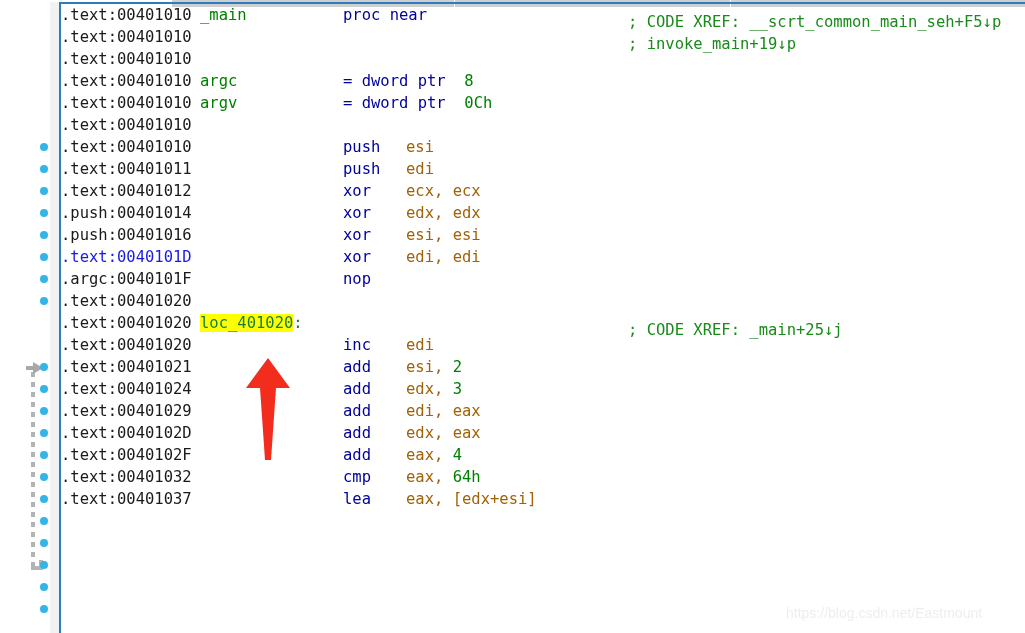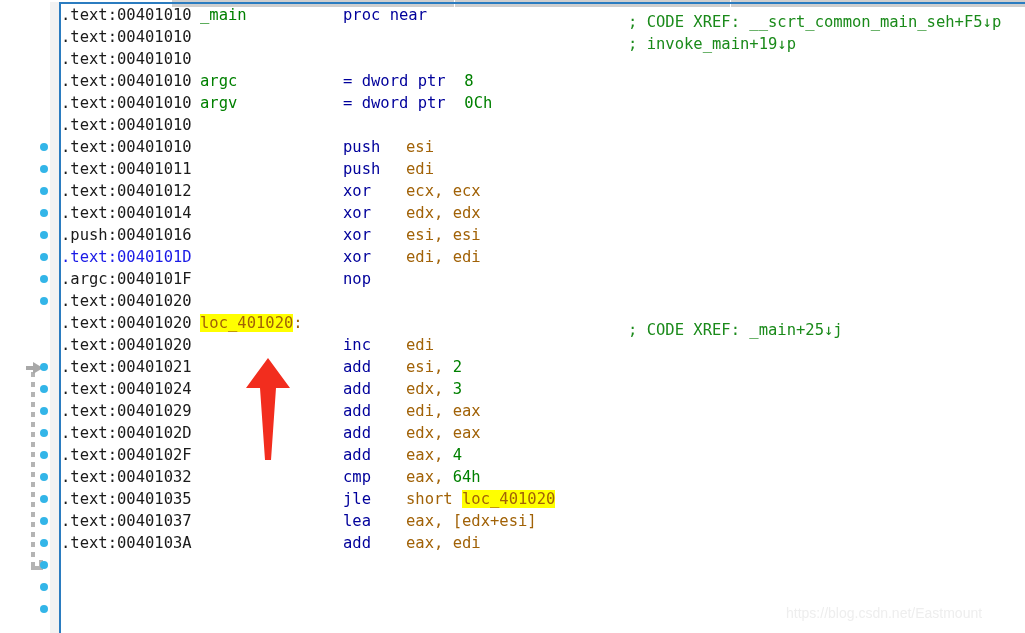--- a/index.html
+++ b/index.html
@@ -153,21 +153,21 @@
     height: 22px;
     line-height: 22px;
     white-space: pre;
     font-size: 15.5px;
     letter-spacing: 0px;
   }
 
   .addr      { color: #1a1a1a; }
   .addr.cur  { color: #1a1ae6; }
   .name      { color: #008000; }   
-  .label     { color: #a16207; }   
+  .label     { color: #15803d; }   
   .mnem      { color: #00009b; }
   .op        { color: #a16207; }
   .num       { color: #008000; }
   .kw        { color: #00009b; }   
   .cmt       { color: #1a8a1a; }
   .hl        { background: #ffff00; }
 
   .col-addr  { display: inline-block; width: 139px; }
   .col-lbl   { display: inline-block; width: 143px; }
   .col-mnem  { display: inline-block; width: 63px; }
@@ -250,36 +250,34 @@
   <div class="code" id="code">
       <div class="line"><span class="addr col-addr">.text:00401010 </span><span class="col-lbl"><span class="name">_main</span></span><span class="kw">proc near  </span><span class="cmt cmt-col">; CODE XREF: __scrt_common_main_seh+F5↓p</span></div>
       <div class="line"><span class="addr col-addr">.text:00401010 </span><span class="col-lbl"></span><span class="mnem col-mnem"></span><span class="col-ops"></span><span class="cmt cmt-col">; invoke_main+19↓p</span></div>
       <div class="line"><span class="addr col-addr">.text:00401010 </span><span class="col-lbl"></span><span class="mnem col-mnem"></span><span class="col-ops"></span></div>
       <div class="line"><span class="addr col-addr">.text:00401010 </span><span class="col-lbl"><span class="name">argc</span></span><span class="kw">= dword ptr  </span><span class="num">8</span></div>
       <div class="line"><span class="addr col-addr">.text:00401010 </span><span class="col-lbl"><span class="name">argv</span></span><span class="kw">= dword ptr  </span><span class="num">0Ch</span></div>
       <div class="line"><span class="addr col-addr">.text:00401010 </span><span class="col-lbl"></span><span class="mnem col-mnem"></span><span class="col-ops"></span></div>
       <div class="line"><span class="addr col-addr">.text:00401010 </span><span class="col-lbl"></span><span class="mnem col-mnem">push</span><span class="col-ops"><span class="op">esi</span></span></div>
       <div class="line"><span class="addr col-addr">.text:00401011 </span><span class="col-lbl"></span><span class="mnem col-mnem">push</span><span class="col-ops"><span class="op">edi</span></span></div>
       <div class="line"><span class="addr col-addr">.text:00401012 </span><span class="col-lbl"></span><span class="mnem col-mnem">xor</span><span class="col-ops"><span class="op">ecx, ecx</span></span></div>
-      <div class="line"><span class="addr col-addr">.text:00401014 </span><span class="col-lbl"></span><span class="mnem col-mnem">xor</span><span class="col-ops"><span class="op">edx, edx</span></span></div>
+      <div class="line"><span class="addr col-addr">.push:00401014 </span><span class="col-lbl"></span><span class="mnem col-mnem">xor</span><span class="col-ops"><span class="op">edx, edx</span></span></div>
       <div class="line"><span class="addr col-addr">.push:00401016 </span><span class="col-lbl"></span><span class="mnem col-mnem">xor</span><span class="col-ops"><span class="op">esi, esi</span></span></div>
       <div class="line"><span class="addr col-addr cur">.text:0040101D </span><span class="col-lbl"></span><span class="mnem col-mnem">xor</span><span class="col-ops"><span class="op">edi, edi</span></span></div>
       <div class="line"><span class="addr col-addr">.argc:0040101F </span><span class="col-lbl"></span><span class="mnem col-mnem">nop</span><span class="col-ops"></span></div>
       <div class="line"><span class="addr col-addr">.text:00401020 </span><span class="col-lbl"></span><span class="mnem col-mnem"></span><span class="col-ops"></span></div>
       <div class="line"><span class="addr col-addr">.text:00401020 </span><span class="col-lbl"><span class="label hl">loc_401020</span><span class="label">:</span></span><span class="mnem col-mnem"></span><span class="col-ops"></span><span class="cmt cmt-col">; CODE XREF: _main+25↓j</span></div>
       <div class="line"><span class="addr col-addr">.text:00401020 </span><span class="col-lbl"></span><span class="mnem col-mnem">inc</span><span class="col-ops"><span class="op">edi</span></span></div>
       <div class="line"><span class="addr col-addr">.text:00401021 </span><span class="col-lbl"></span><span class="mnem col-mnem">add</span><span class="col-ops"><span class="op">esi, </span><span class="num">2</span></span></div>
       <div class="line"><span class="addr col-addr">.text:00401024 </span><span class="col-lbl"></span><span class="mnem col-mnem">add</span><span class="col-ops"><span class="op">edx, </span><span class="num">3</span></span></div>
       <div class="line"><span class="addr col-addr">.text:00401029 </span><span class="col-lbl"></span><span class="mnem col-mnem">add</span><span class="col-ops"><span class="op">edi, eax</span></span></div>
       <div class="line"><span class="addr col-addr">.text:0040102D </span><span class="col-lbl"></span><span class="mnem col-mnem">add</span><span class="col-ops"><span class="op">edx, eax</span></span></div>
       <div class="line"><span class="addr col-addr">.text:0040102F </span><span class="col-lbl"></span><span class="mnem col-mnem">add</span><span class="col-ops"><span class="op">eax, </span><span class="num">4</span></span></div>
       <div class="line"><span class="addr col-addr">.text:00401032 </span><span class="col-lbl"></span><span class="mnem col-mnem">cmp</span><span class="col-ops"><span class="op">eax, </span><span class="num">64h</span></span></div>
-      <div class="line"><span class="addr col-addr">.text:00401035 </span><span class="col-lbl"></span><span class="mnem col-mnem">jle</span><span class="col-ops"><span class="op">short </span><span class="label hl">loc_401020</span></span></div>
       <div class="line"><span class="addr col-addr">.text:00401037 </span><span class="col-lbl"></span><span class="mnem col-mnem">lea</span><span class="col-ops"><span class="op">eax, [edx+esi]</span></span></div>
-      <div class="line"><span class="addr col-addr">.text:0040103A </span><span class="col-lbl"></span><span class="mnem col-mnem">add</span><span class="col-ops"><span class="op">eax, edi</span></span></div>
     </div>
 
   <svg class="red-arrow" viewBox="0 0 60 130">
     <polygon points="30,0 52,30 38,30 33,102 27,102 22,30 8,30" fill="#f22d1e"></polygon>
   </svg>
 
   <div class="watermark">https://blog.csdn.net/Eastmount</div>
 
 </div>
 

